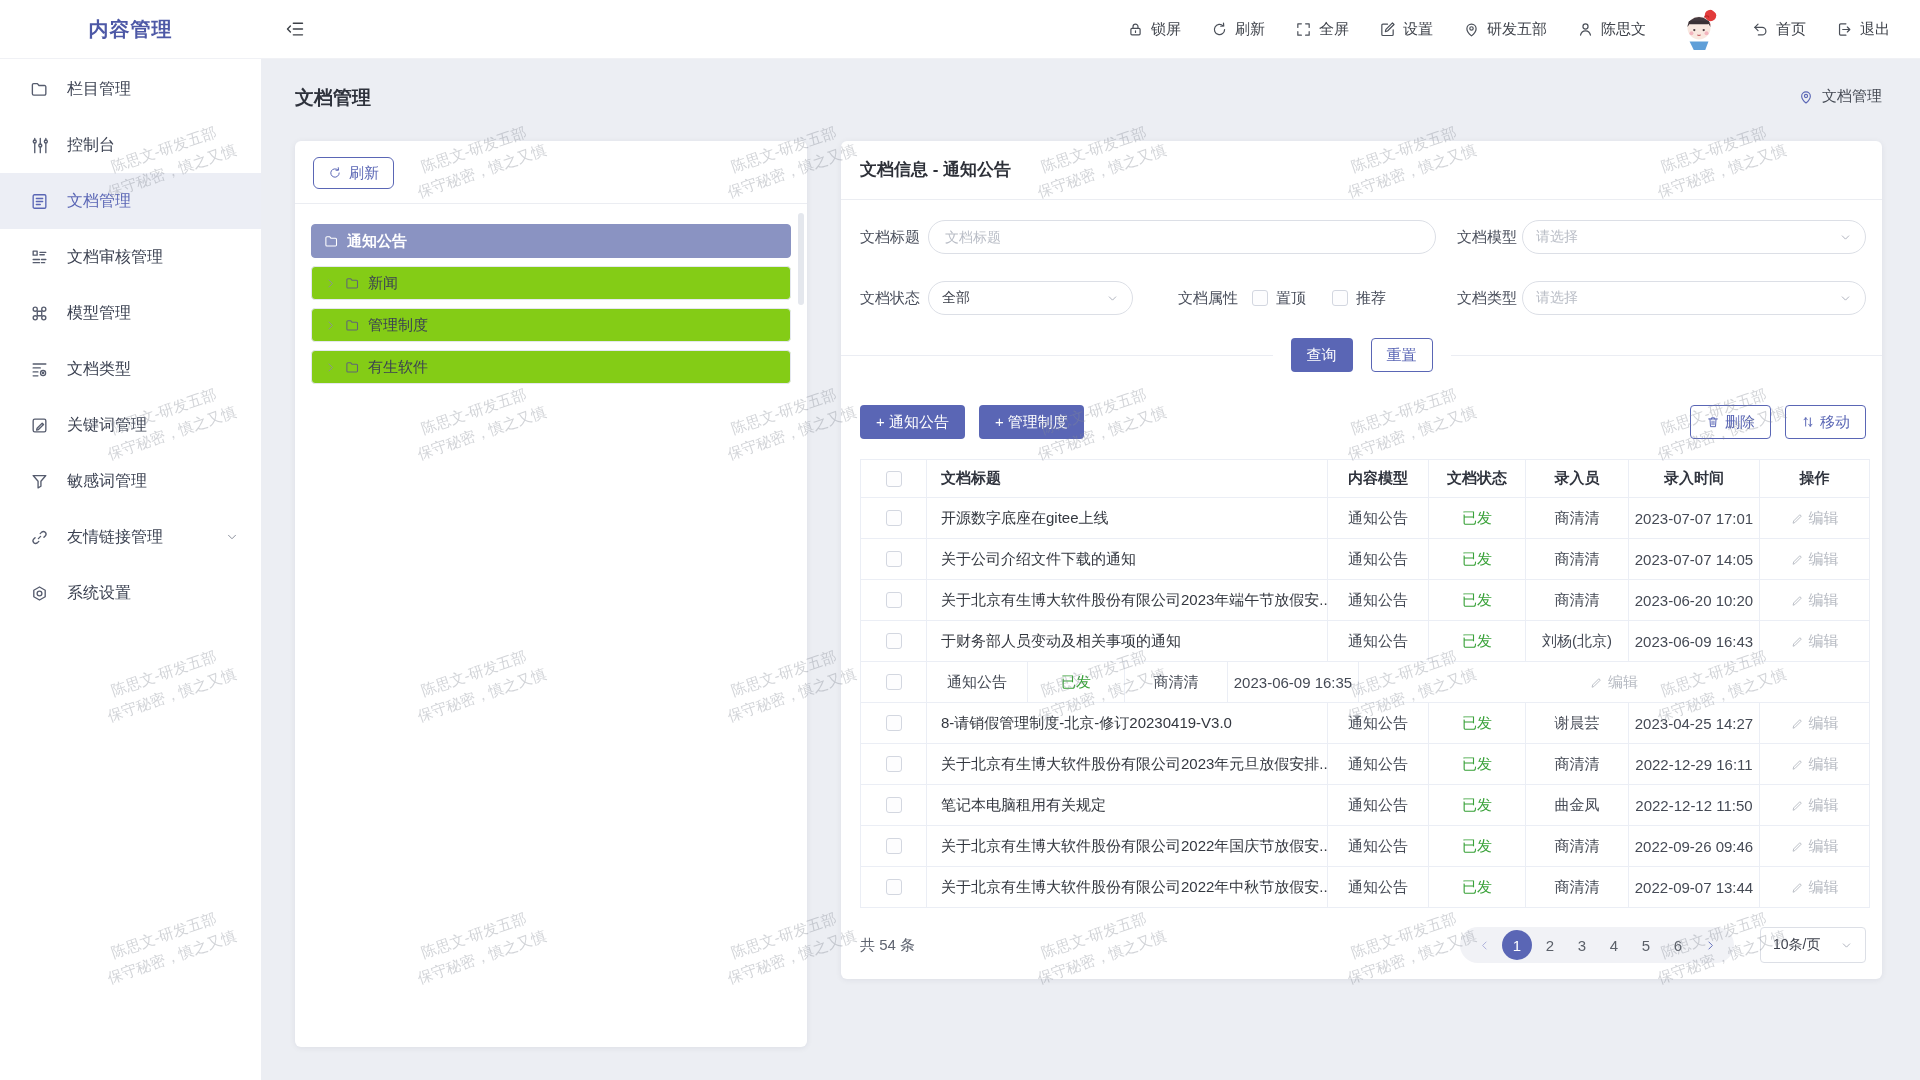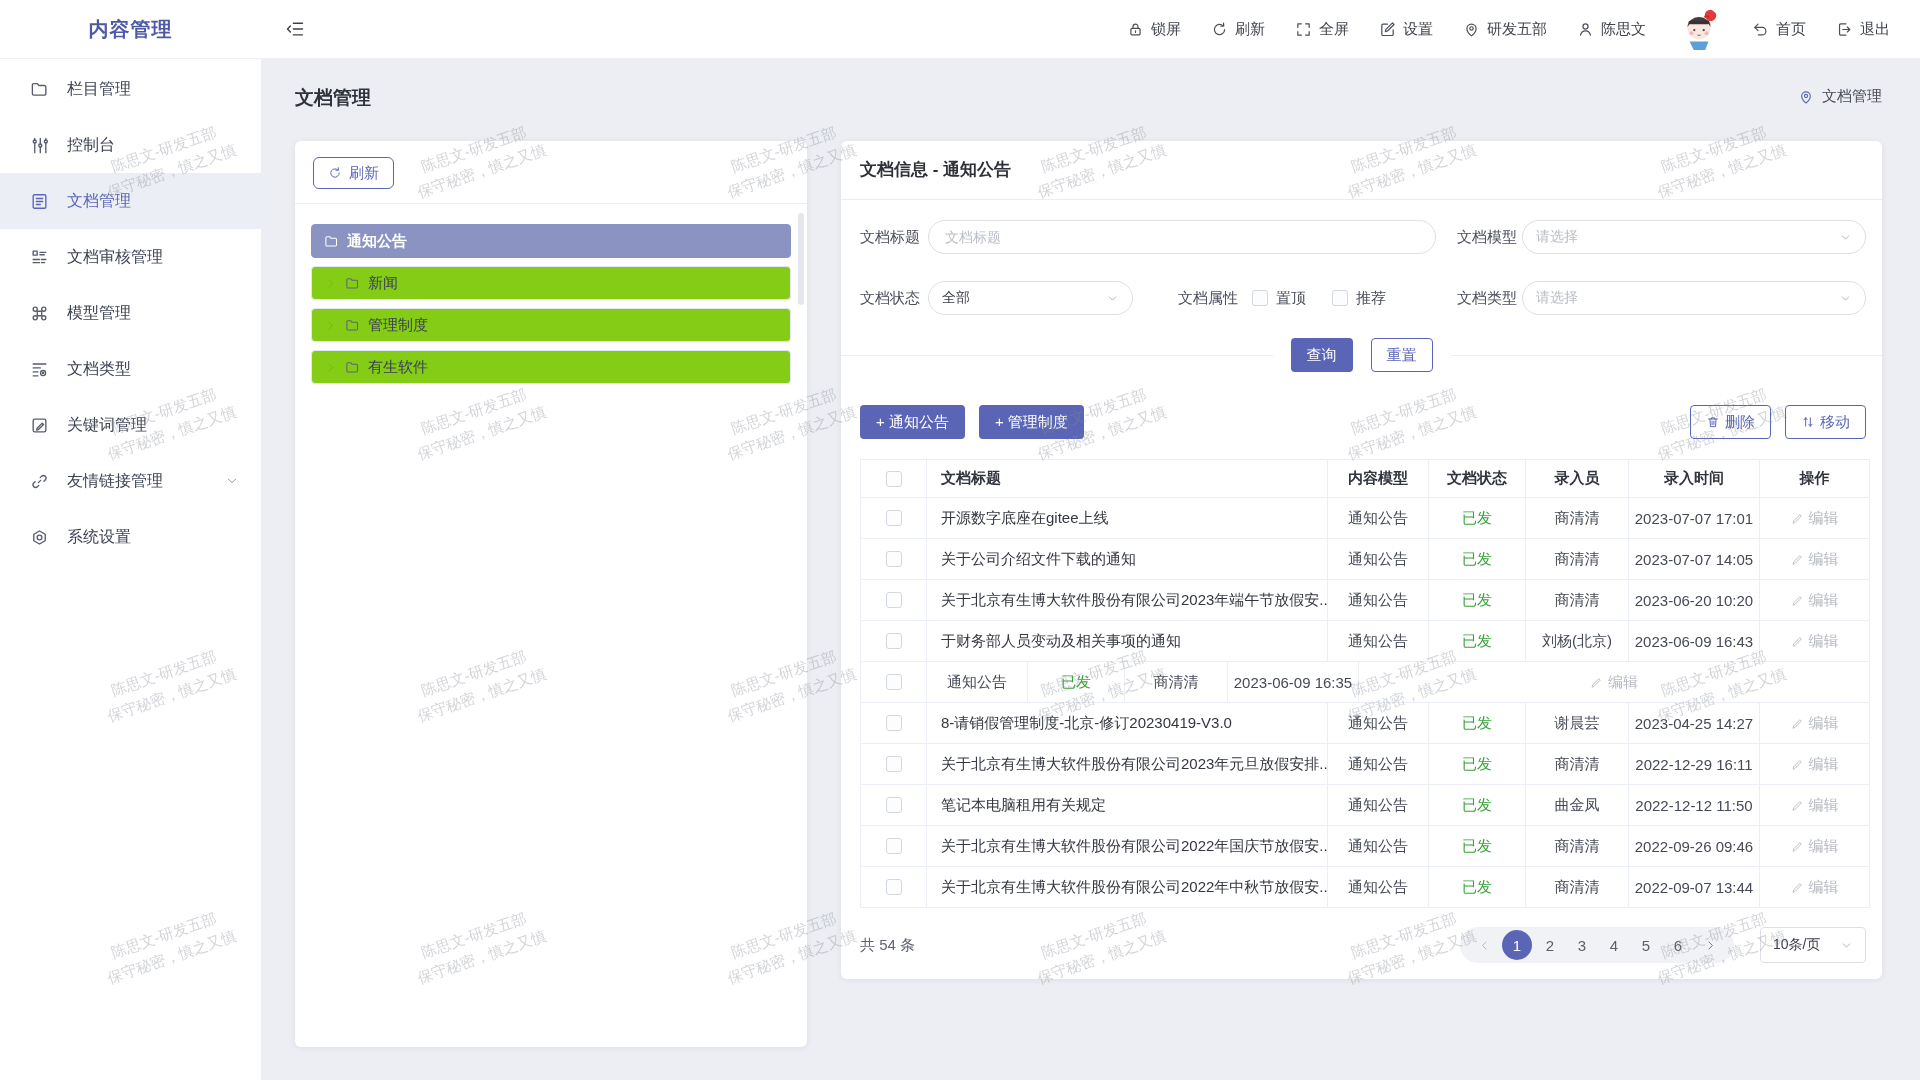--- a/index.html
+++ b/index.html
@@ -406,20 +406,29 @@
       <i class="ic i19">
         <svg viewBox="0 0 24 24" width="100%" height="100%" fill="none" stroke="currentColor" stroke-width="1.7" stroke-linecap="round" stroke-linejoin="round">
           <rect x="4" y="4" width="16" height="16" rx="2"></rect>
           <path d="M9 15.4 15.4 9l1.7 1.7-6.4 6.4-2.3.6z"></path>
         </svg>
       </i>
       <span>关键词管理</span>
 
     </div>
 
+    <div class="side-item">
+      <i class="ic i19">
+        <svg viewBox="0 0 24 24" width="100%" height="100%" fill="none" stroke="currentColor" stroke-width="1.7" stroke-linecap="round" stroke-linejoin="round">
+          <path d="M4 4.5h16l-6.2 7.2v6.3l-3.6 2v-8.3z"></path>
+        </svg>
+      </i>
+      <span>敏感词管理</span>
+
+    </div>
 
     <div class="side-item">
       <i class="ic i19">
         <svg viewBox="0 0 24 24" width="100%" height="100%" fill="none" stroke="currentColor" stroke-width="1.7" stroke-linecap="round" stroke-linejoin="round">
           <path d="M10.6 13.4l2.8-2.8"></path>
           <path d="M12.9 7.1l1.9-1.9a3.35 3.35 0 0 1 4.7 4.7l-1.9 1.9"></path>
           <path d="M11.1 16.9l-1.9 1.9a3.35 3.35 0 0 1-4.7-4.7l1.9-1.9"></path>
         </svg>
       </i>
       <span>友情链接管理</span>

